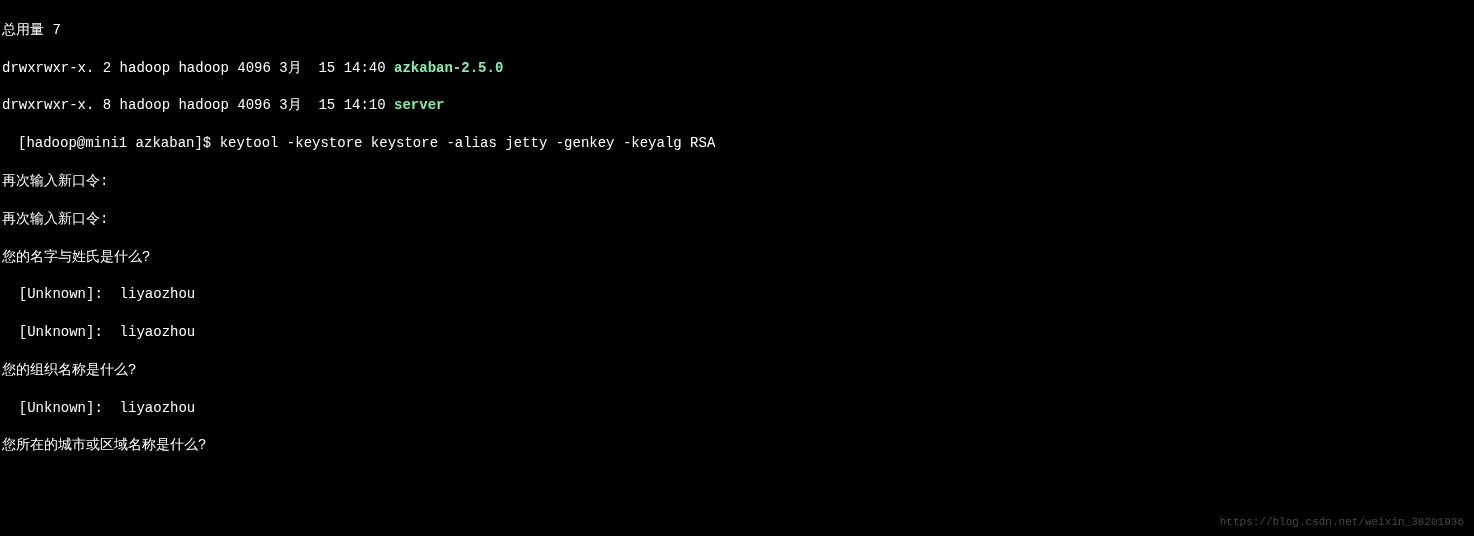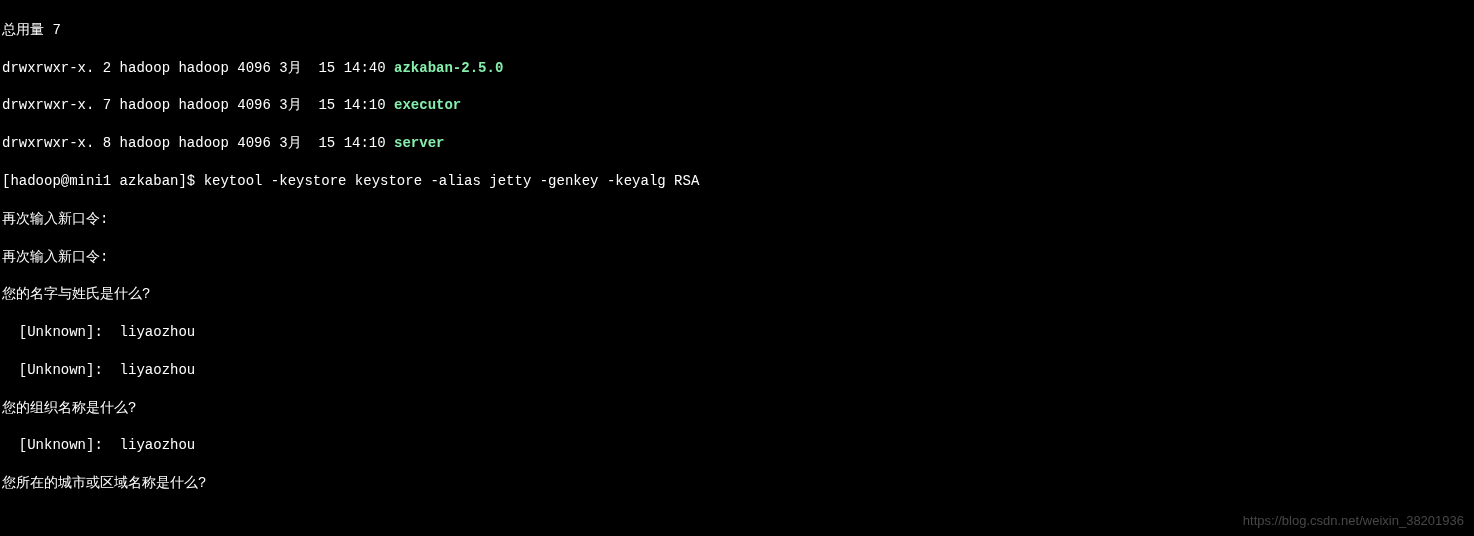--- a/index.html
+++ b/index.html
@@ -24,38 +24,38 @@
     }
     .line {
       display: block;
     }
     .dir-link {
       color: #86efac;
       font-weight: bold;
     }
     .prompt-text {
       color: #ffffff;
+      margin-left: 16px;
     }
     .watermark {
       position: absolute;
       bottom: 6px;
       right: 10px;
       color: #666666;
-      font-size: 13px;
-      font-family: Liberation Sans, sans-serif;
+      font-size: 11px;
+      font-family: Liberation Mono, monospace;
       opacity: 0.7;
     }
   </style>
 </head>
 <body>
 
 <div class="terminal">
 <span class="line">总用量 7</span>
 <span class="line"><span>drwxrwxr-x. 2 hadoop hadoop 4096 3月  15 14:40 </span><span class="dir-link">azkaban-2.5.0</span></span>
-<span class="line"><span>drwxrwxr-x. 7 hadoop hadoop 4096 3月  15 14:10 </span><span class="dir-link">executor</span></span>
 <span class="line"><span>drwxrwxr-x. 8 hadoop hadoop 4096 3月  15 14:10 </span><span class="dir-link">server</span></span>
 <span class="line prompt-text">[hadoop@mini1 azkaban]$ keytool -keystore keystore -alias jetty -genkey -keyalg RSA</span>
 <span class="line">再次输入新口令:  </span>
 <span class="line">再次输入新口令: </span>
 <span class="line">您的名字与姓氏是什么?</span>
 <span class="line">  [Unknown]:  liyaozhou</span>
 <span class="line">  [Unknown]:  liyaozhou</span>
 <span class="line">您的组织名称是什么?</span>
 <span class="line">  [Unknown]:  liyaozhou</span>
 <span class="line">您所在的城市或区域名称是什么?</span>

